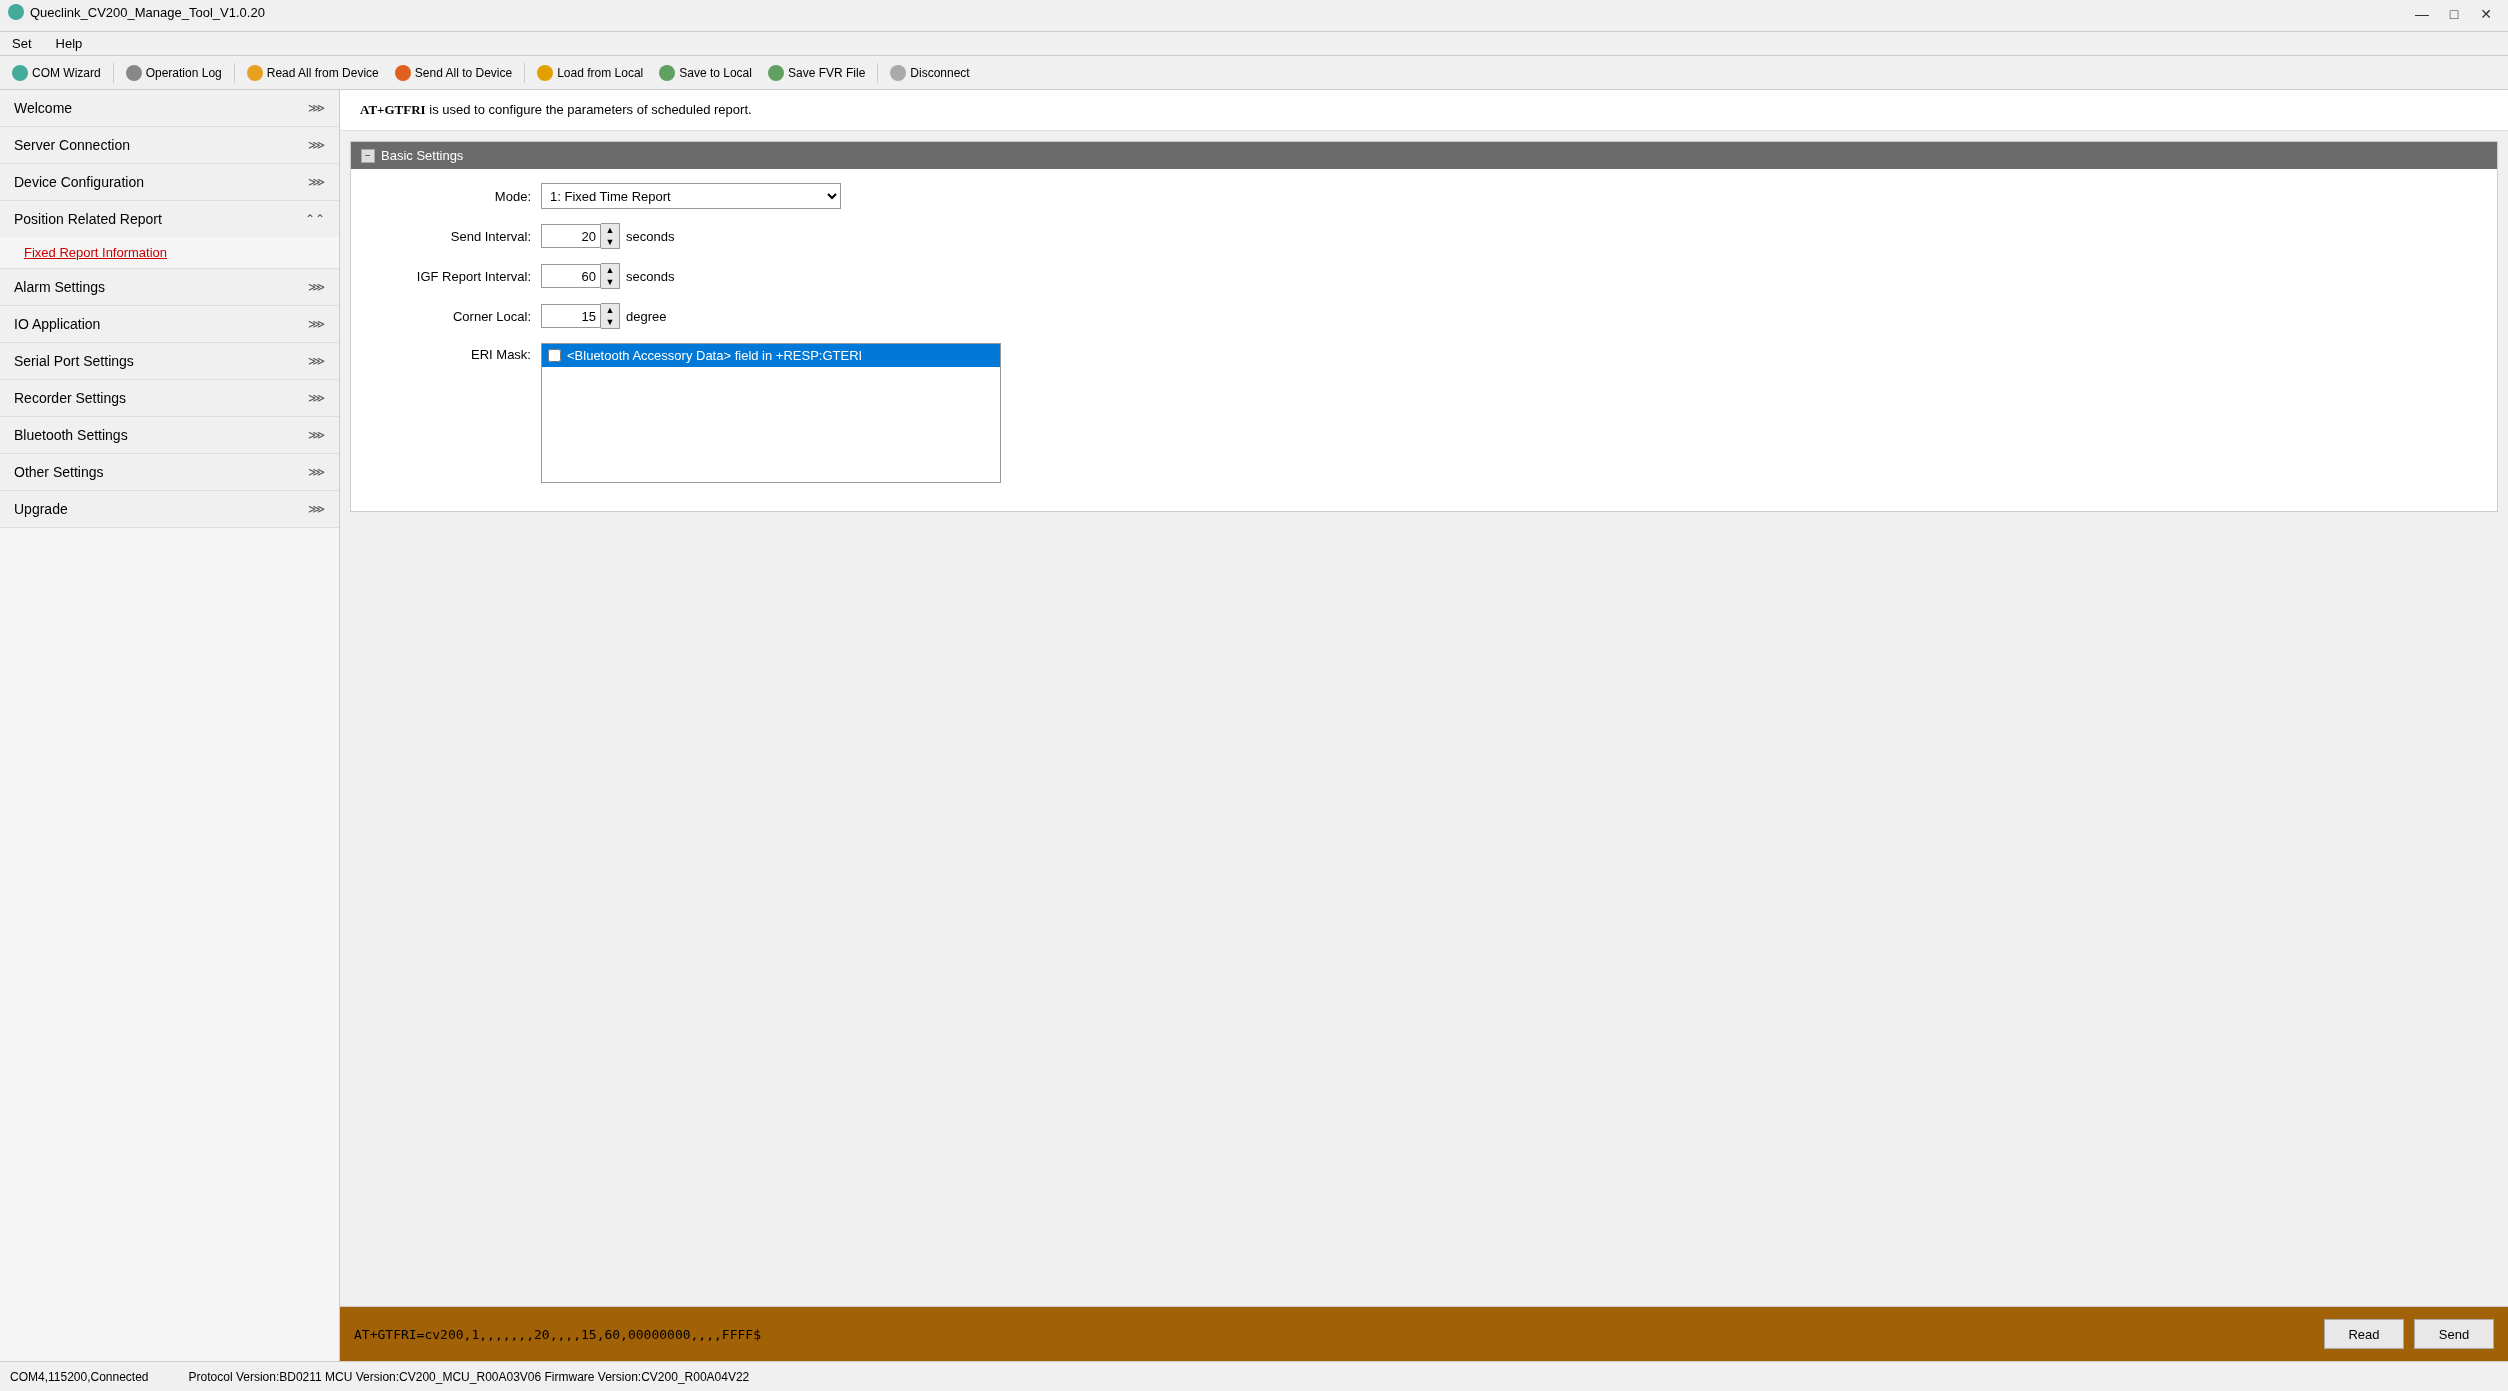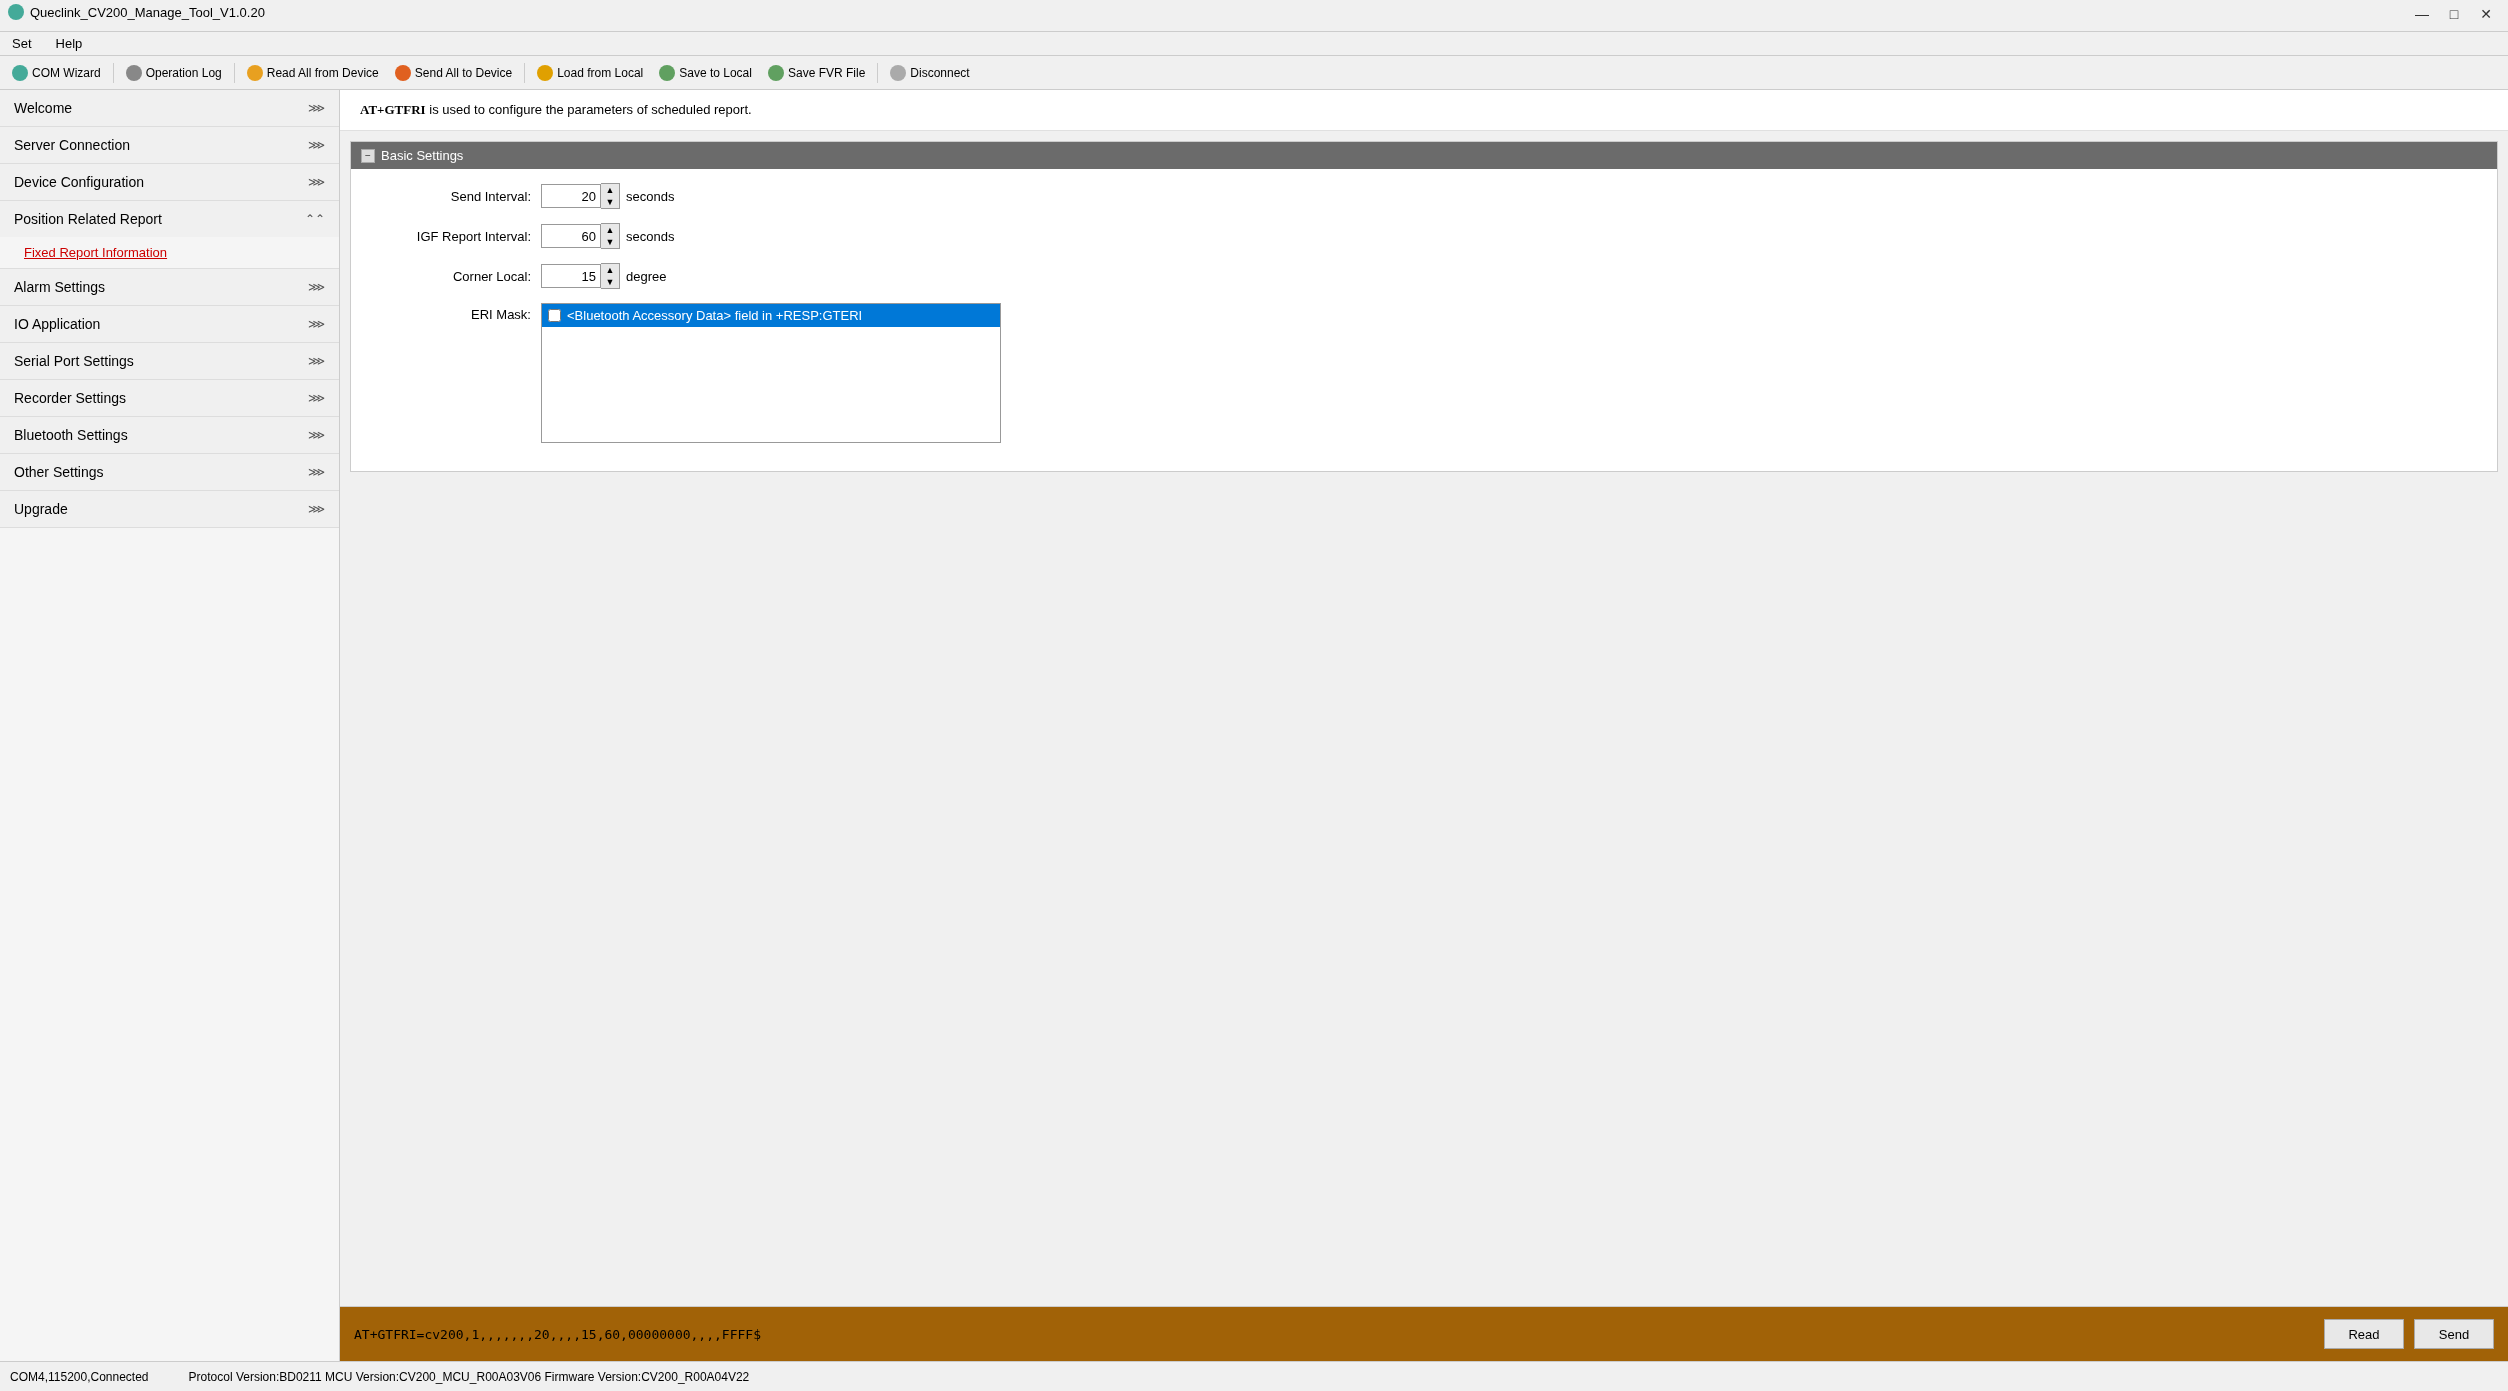--- a/index.html
+++ b/index.html
@@ -379,20 +379,30 @@
       <span> is used to configure the parameters of scheduled report.</span>
     </div>
 
     <div class="settings-panel">
       <div class="settings-panel-header">
         <span class="collapse-icon">−</span>
         <span>Basic Settings</span>
       </div>
       <div class="settings-content">
 
+        <div class="form-row">
+          <span class="form-label">Mode:</span>
+          <div class="form-control-group">
+            <select class="form-select">
+              <option>1: Fixed Time Report</option>
+              <option>0: Disable</option>
+              <option>2: Distance Report</option>
+            </select>
+          </div>
+        </div>
 
         <div class="form-row">
           <span class="form-label">Send Interval:</span>
           <div class="form-control-group">
             <div class="spinner-group">
               <input class="spinner-input" type="text" value="20" style="">
               <div class="spinner-btns">
                 <button class="spinner-btn">▲</button>
                 <button class="spinner-btn">▼</button>
               </div>

